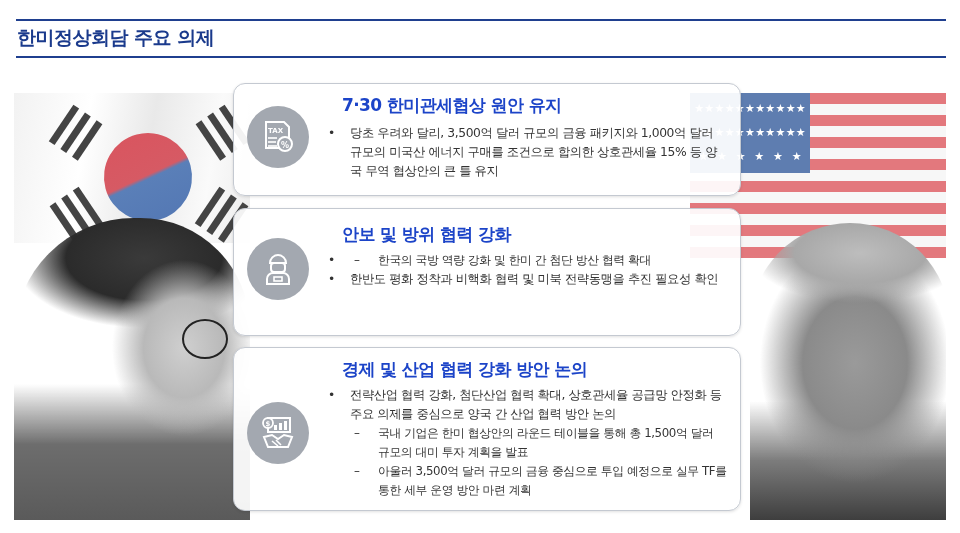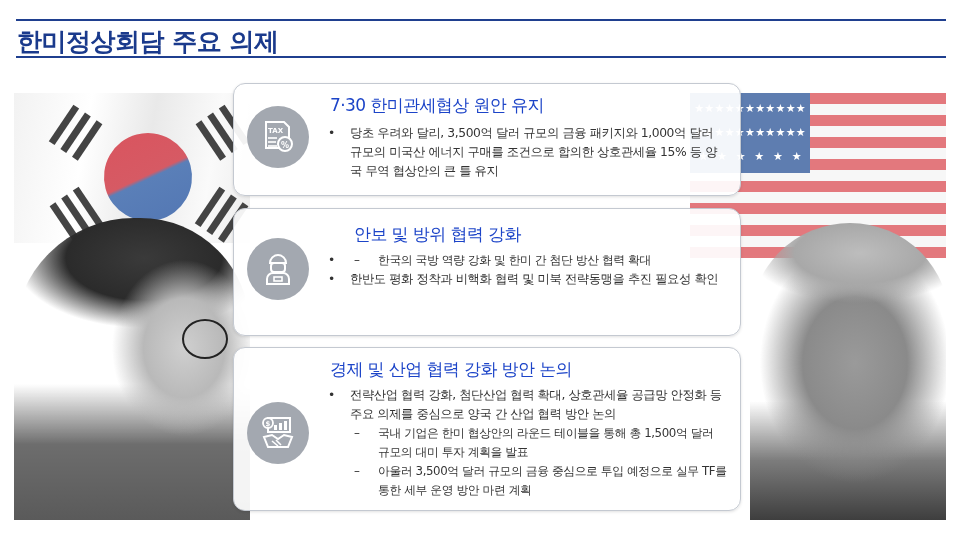--- a/index.html
+++ b/index.html
@@ -4,21 +4,21 @@
   <style>
     * { box-sizing: border-box; margin: 0; padding: 0; }
     html, body { width: 960px; height: 533px; background: #ffffff; overflow: hidden; }
     body { position: relative; font-family: "DejaVu Sans", "Liberation Sans", sans-serif; color: #222; }
 
     .rule { position: absolute; left: 16px; width: 930px; height: 2px; background: #1f3f8f; }
     .rule.top { top: 19px; }
     .rule.bottom { top: 56px; }
     .page-title {
       position: absolute; left: 17px; top: 25px;
-      font-size: 25px; font-weight: bold; color: #1a3a8c; letter-spacing: -0.5px;
+      font-size: 19px; font-weight: bold; color: #1a3a8c; letter-spacing: -0.5px;
     }
 
     
     .left-photo { position: absolute; left: 14px; top: 93px; width: 236px; height: 427px; overflow: hidden; }
     .kr-flag {
       position: absolute; left: 0; top: 0; width: 236px; height: 150px;
       background: linear-gradient(100deg, #f2f2f2 0%, #ffffff 30%, #e9e9e9 55%, #fafafa 80%, #ececec 100%);
     }
     .taeguk {
       position: absolute; left: 90px; top: 40px; width: 88px; height: 88px; border-radius: 50%;
@@ -77,24 +77,24 @@
 
     .icon-circle {
       position: absolute; left: 13px; width: 62px; height: 62px; border-radius: 50%;
       background: #a3a8b0; display: flex; align-items: center; justify-content: center;
     }
     .card-1 .icon-circle { top: 22px; text-align: right; }
     .card-2 .icon-circle { top: 29px; }
     .card-3 .icon-circle { top: 54px; }
 
     .card-title {
-      position: absolute; left: 96px; font-size: 17px; font-weight: normal; color: #1c44c8; letter-spacing: -0.6px;
+      position: absolute; left: 108px; font-size: 17px; font-weight: bold; color: #1c44c8; letter-spacing: -0.6px;
     }
     .card-1 .card-title { top: 10px; }
-    .card-2 .card-title { top: 14px; margin-left: 24px; }
+    .card-2 .card-title { top: 14px; }
     .card-3 .card-title { top: 10px; }
 
     .card-body { position: absolute; left: 92px; right: 12px; font-size: 12.3px; color: #333; letter-spacing: -0.4px; }
     .card-1 .card-body { top: 40px; }
     .card-2 .card-body { top: 42px; }
     .card-3 .card-body { top: 38px; }
 
     .item { position: relative; line-height: 19px; }
     .item.bullet { padding-left: 24px; }
     .item.dash { padding-left: 52px; font-size: 11.8px; }

